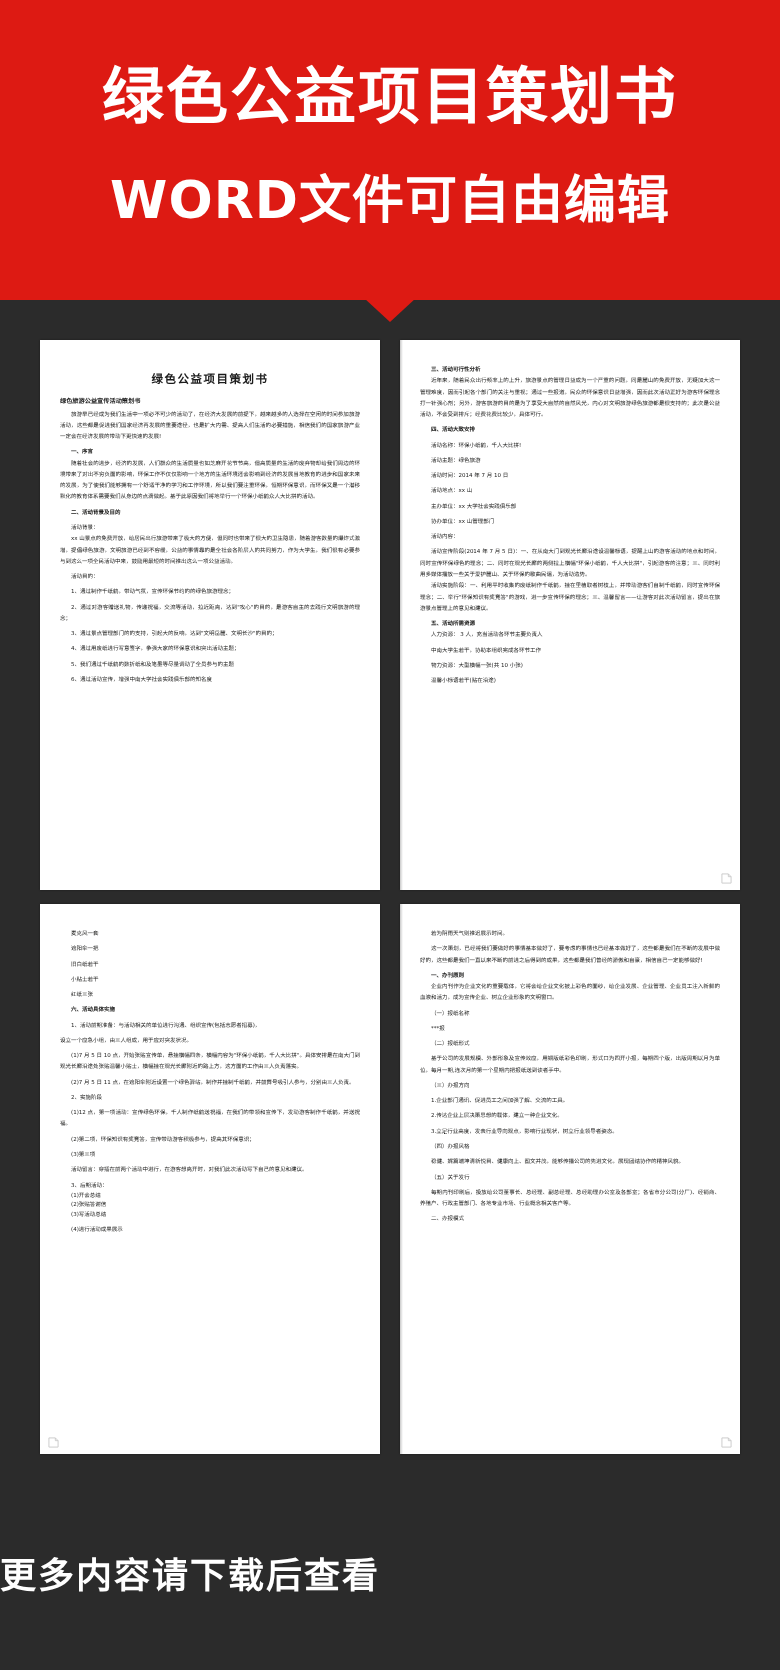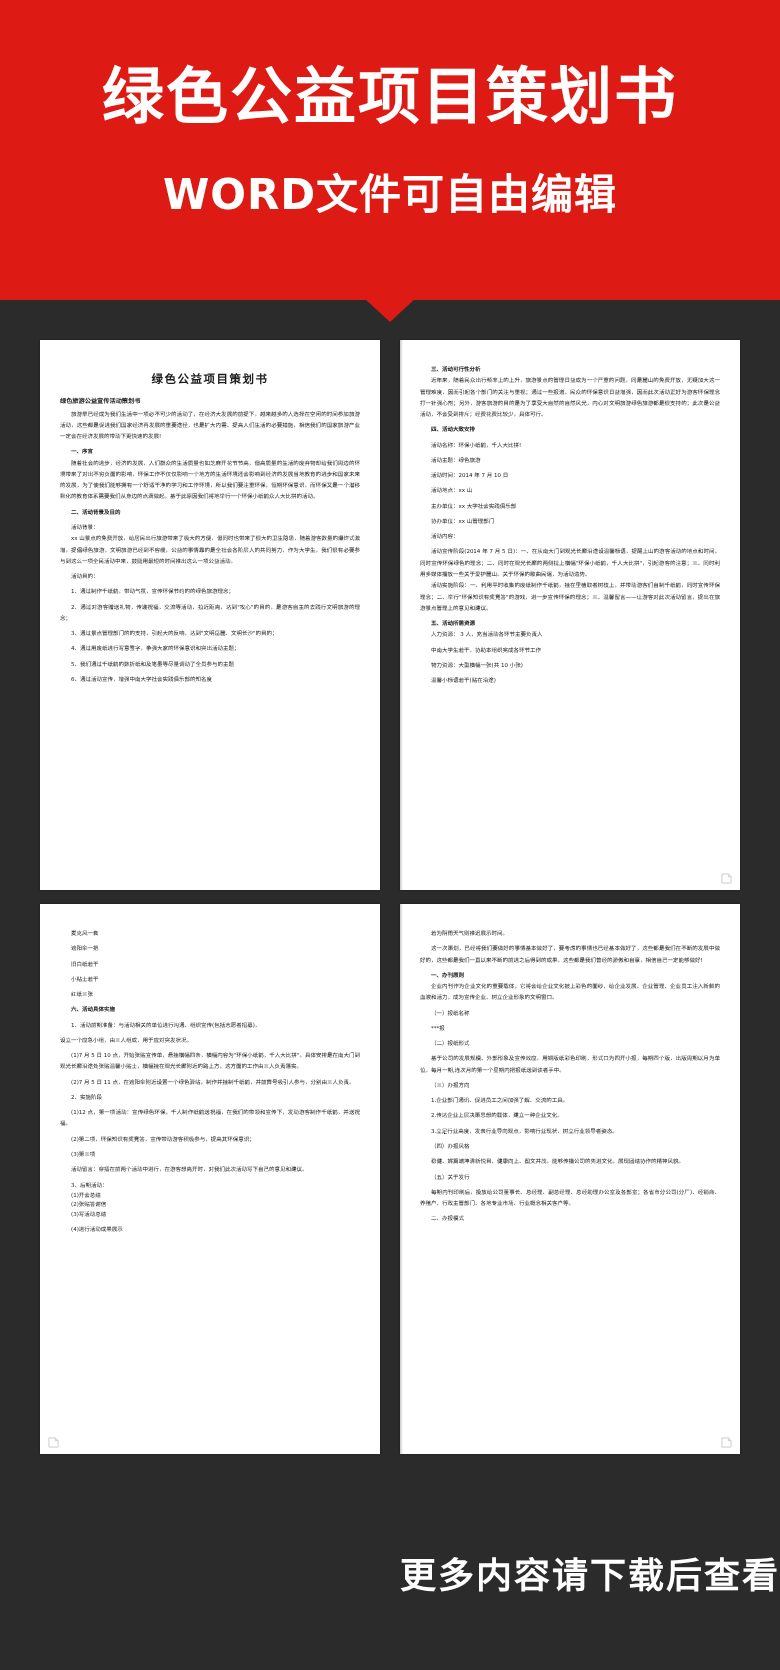--- a/index.html
+++ b/index.html
@@ -33,21 +33,21 @@
     font-size: 62px;
     line-height: 1;
     font-weight: bold;
     color: #ffffff;
     letter-spacing: 2px;
     font-family: "DejaVu Sans", "Liberation Sans", sans-serif;
     white-space: nowrap;
   }
   .banner-subtitle {
     margin-top: 46px;
-    font-size: 42px;
+    font-size: 52px;
     line-height: 1;
     font-weight: bold;
     color: #ffffff;
     letter-spacing: 1px;
     font-family: "DejaVu Sans", "Liberation Sans", sans-serif;
     white-space: nowrap;
   }
   .banner-arrow {
     position: absolute;
     left: 50%;
@@ -136,21 +136,21 @@
   
   .footer {
     position: absolute;
     left: 0;
     bottom: 0;
     width: 780px;
     height: 196px;
     background: #2b2b2b;
     display: flex;
     align-items: center;
-    justify-content: flex-end;
+    justify-content: flex-start;
   }
   .footer-text {
     color: #ffffff;
     font-size: 36px;
     font-weight: bold;
     letter-spacing: 2px;
     font-family: "DejaVu Sans", "Liberation Sans", sans-serif;
     white-space: nowrap;
   }
 </style>

